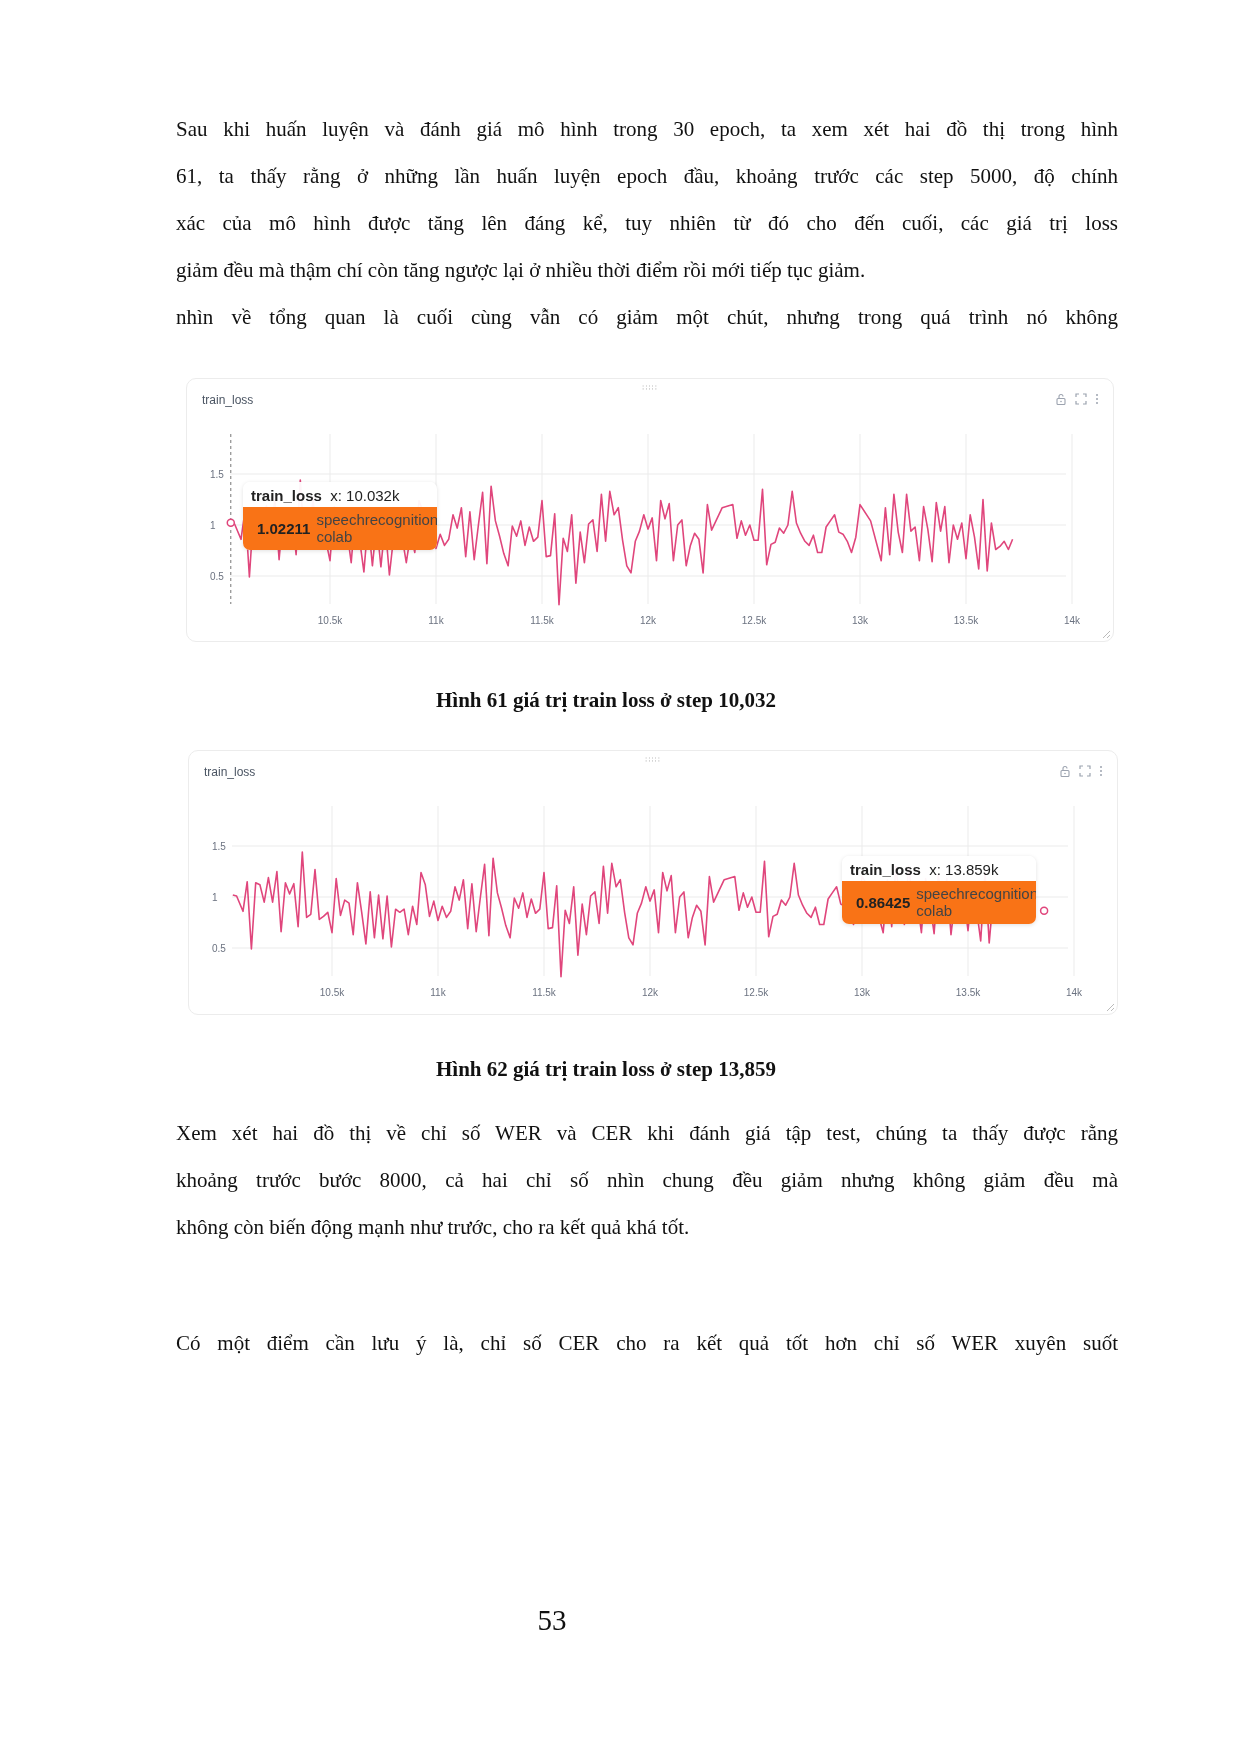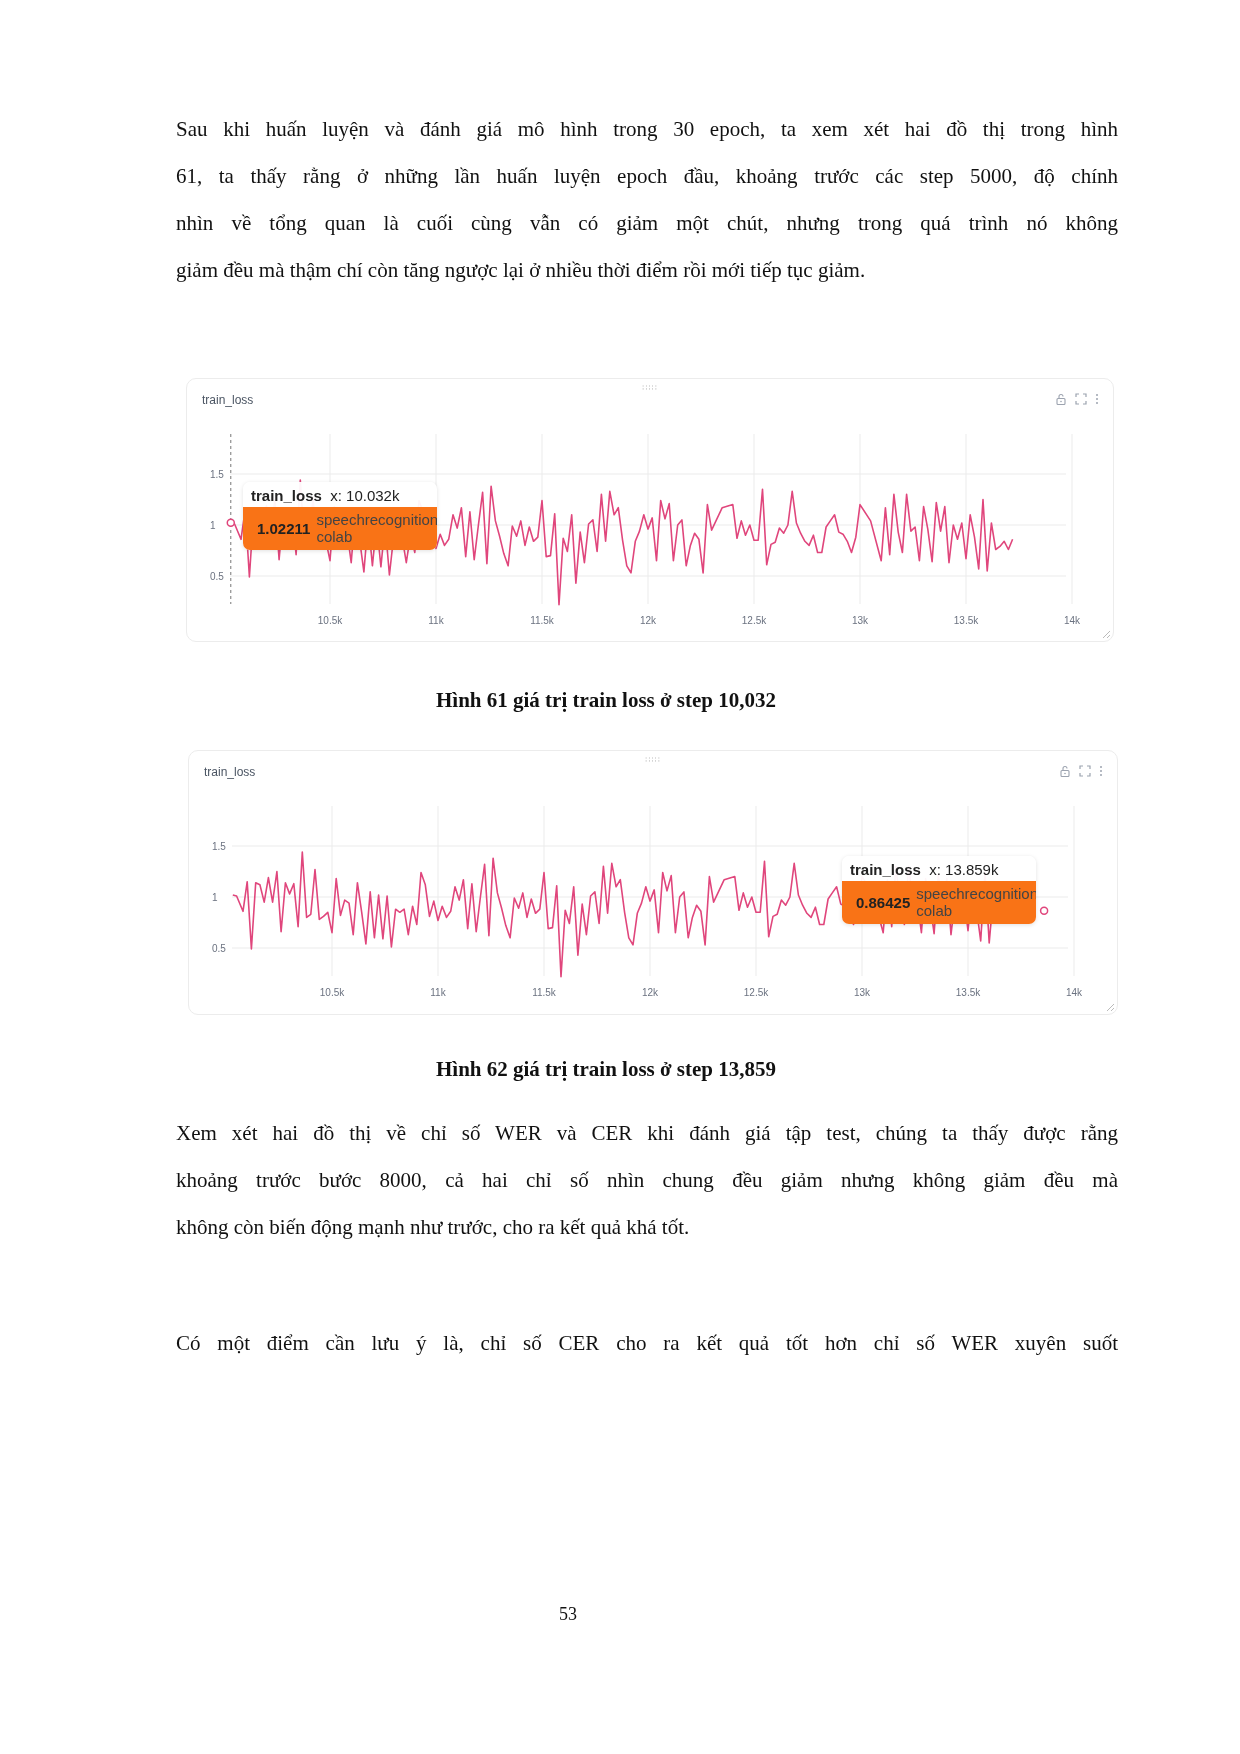--- a/index.html
+++ b/index.html
@@ -4,21 +4,21 @@
 <style>
   html, body { margin: 0; padding: 0; background: #ffffff; }
   body { width: 1240px; height: 1754px; position: relative; overflow: hidden;
          font-family: "Liberation Serif", "DejaVu Serif", serif; color: #111; }
   .para { position: absolute; left: 176px; width: 942px; font-size: 21px; line-height: 47px;
           text-align: justify; margin: 0; }
   .para span.line { display: block; text-align: justify; text-align-last: justify; white-space: nowrap; }
   .para span.line.last { text-align-last: left; }
   .caption { position: absolute; left: 0; width: 1212px; text-align: center; font-weight: bold;
              font-size: 21px; }
-  .pagenum { position: absolute; left: 16px; width: 1104px; text-align: center; font-size: 18px; }
+  .pagenum { position: absolute; left: 0; width: 1104px; text-align: center; font-size: 29px; }
   .card { position: absolute; border: 1px solid #ececec; border-radius: 10px; background: #fff;
           font-family: "Liberation Sans", "DejaVu Sans", sans-serif; }
   .card .title { position: absolute; left: 15px; top: 14px; font-size: 12px; color: #4b5563; }
   .card .drag { position: absolute; top: 4px; left: 50%; transform: translateX(-50%);
                 font-size: 8px; color: #c8c8c8; letter-spacing: 1px; }
   .card .icons { position: absolute; right: 14px; top: 14px; display: flex; gap: 8px; align-items: center; }
   .card .icons svg { display: block; }
   .card svg.plot { position: absolute; left: 0; top: 0; }
   .tick { font-size: 10px; fill: #6b7280; font-family: "Liberation Sans", sans-serif; }
   .tooltip { position: absolute; background: rgba(255,255,255,0.95); border-radius: 7px;
@@ -29,22 +29,23 @@
   .tooltip .dot { width: 7px; height: 7px; border-radius: 50%; background: #e0467c; display: inline-block; }
   .tooltip .series { color: #444; }
   .resize { position: absolute; right: 2px; bottom: 2px; }
 </style>
 </head>
 <body>
 
 <div class="para" style="top:106px;">
   <span class="line">Sau khi huấn luyện và đánh giá mô hình trong 30 epoch, ta xem xét hai đồ thị trong hình</span>
   <span class="line">61, ta thấy rằng ở những lần huấn luyện epoch đầu, khoảng trước các step 5000, độ chính</span>
+  <span class="line">xác của mô hình được tăng lên đáng kể, tuy nhiên từ đó cho đến cuối, các giá trị loss</span>
+  <span class="line last">giảm đều mà thậm chí còn tăng ngược lại ở nhiều thời điểm rồi mới tiếp tục giảm.</span>
   <span class="line">nhìn về tổng quan là cuối cùng vẫn có giảm một chút, nhưng trong quá trình nó không</span>
-  <span class="line last">giảm đều mà thậm chí còn tăng ngược lại ở nhiều thời điểm rồi mới tiếp tục giảm.</span>
 </div>
 
 <div class="card" style="left:186px; top:378px; width:926px; height:262px;">
   <div class="drag">⁞⁞⁞⁞⁞</div>
   <div class="title">train_loss</div>
   <div class="icons">
     <span>
       <svg width="12" height="12" viewBox="0 0 12 12">
           <rect x="2" y="5.5" width="8" height="6" rx="1" fill="none" stroke="#9ca3af" stroke-width="1.1"></rect>
           <path d="M4 5.5V3.5a2 2 0 0 1 4 0" fill="none" stroke="#9ca3af" stroke-width="1.1"></path>

